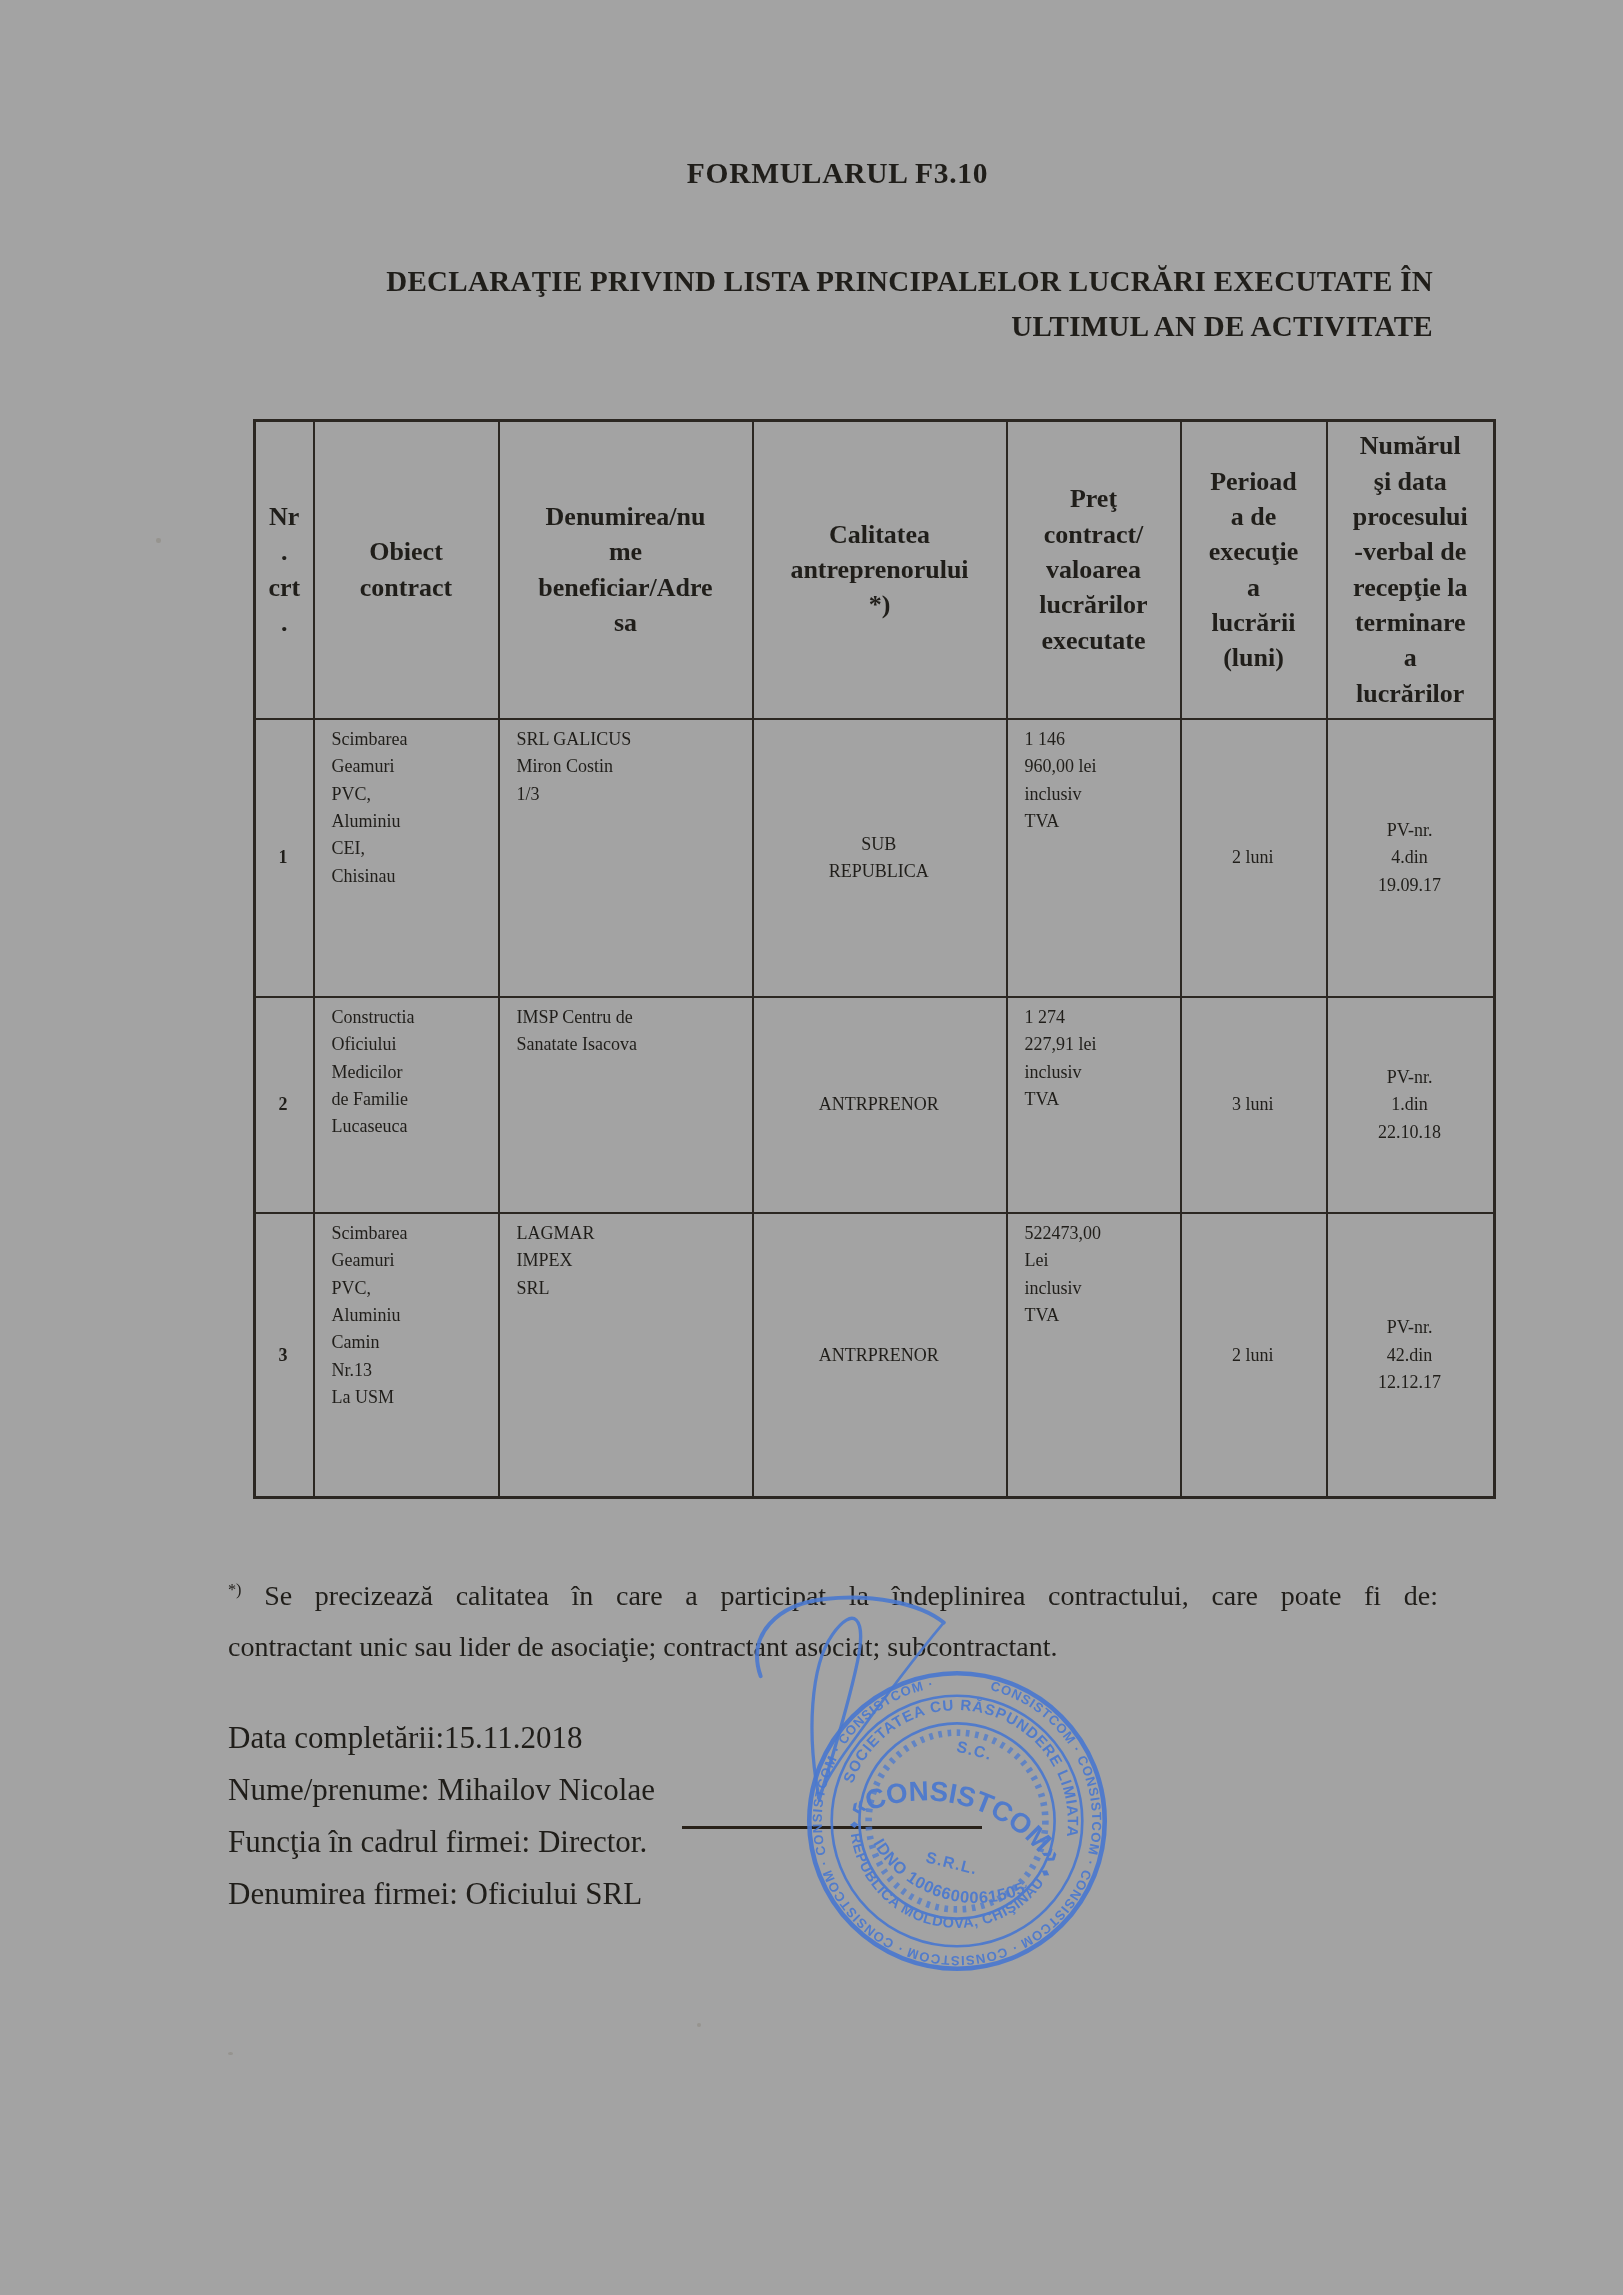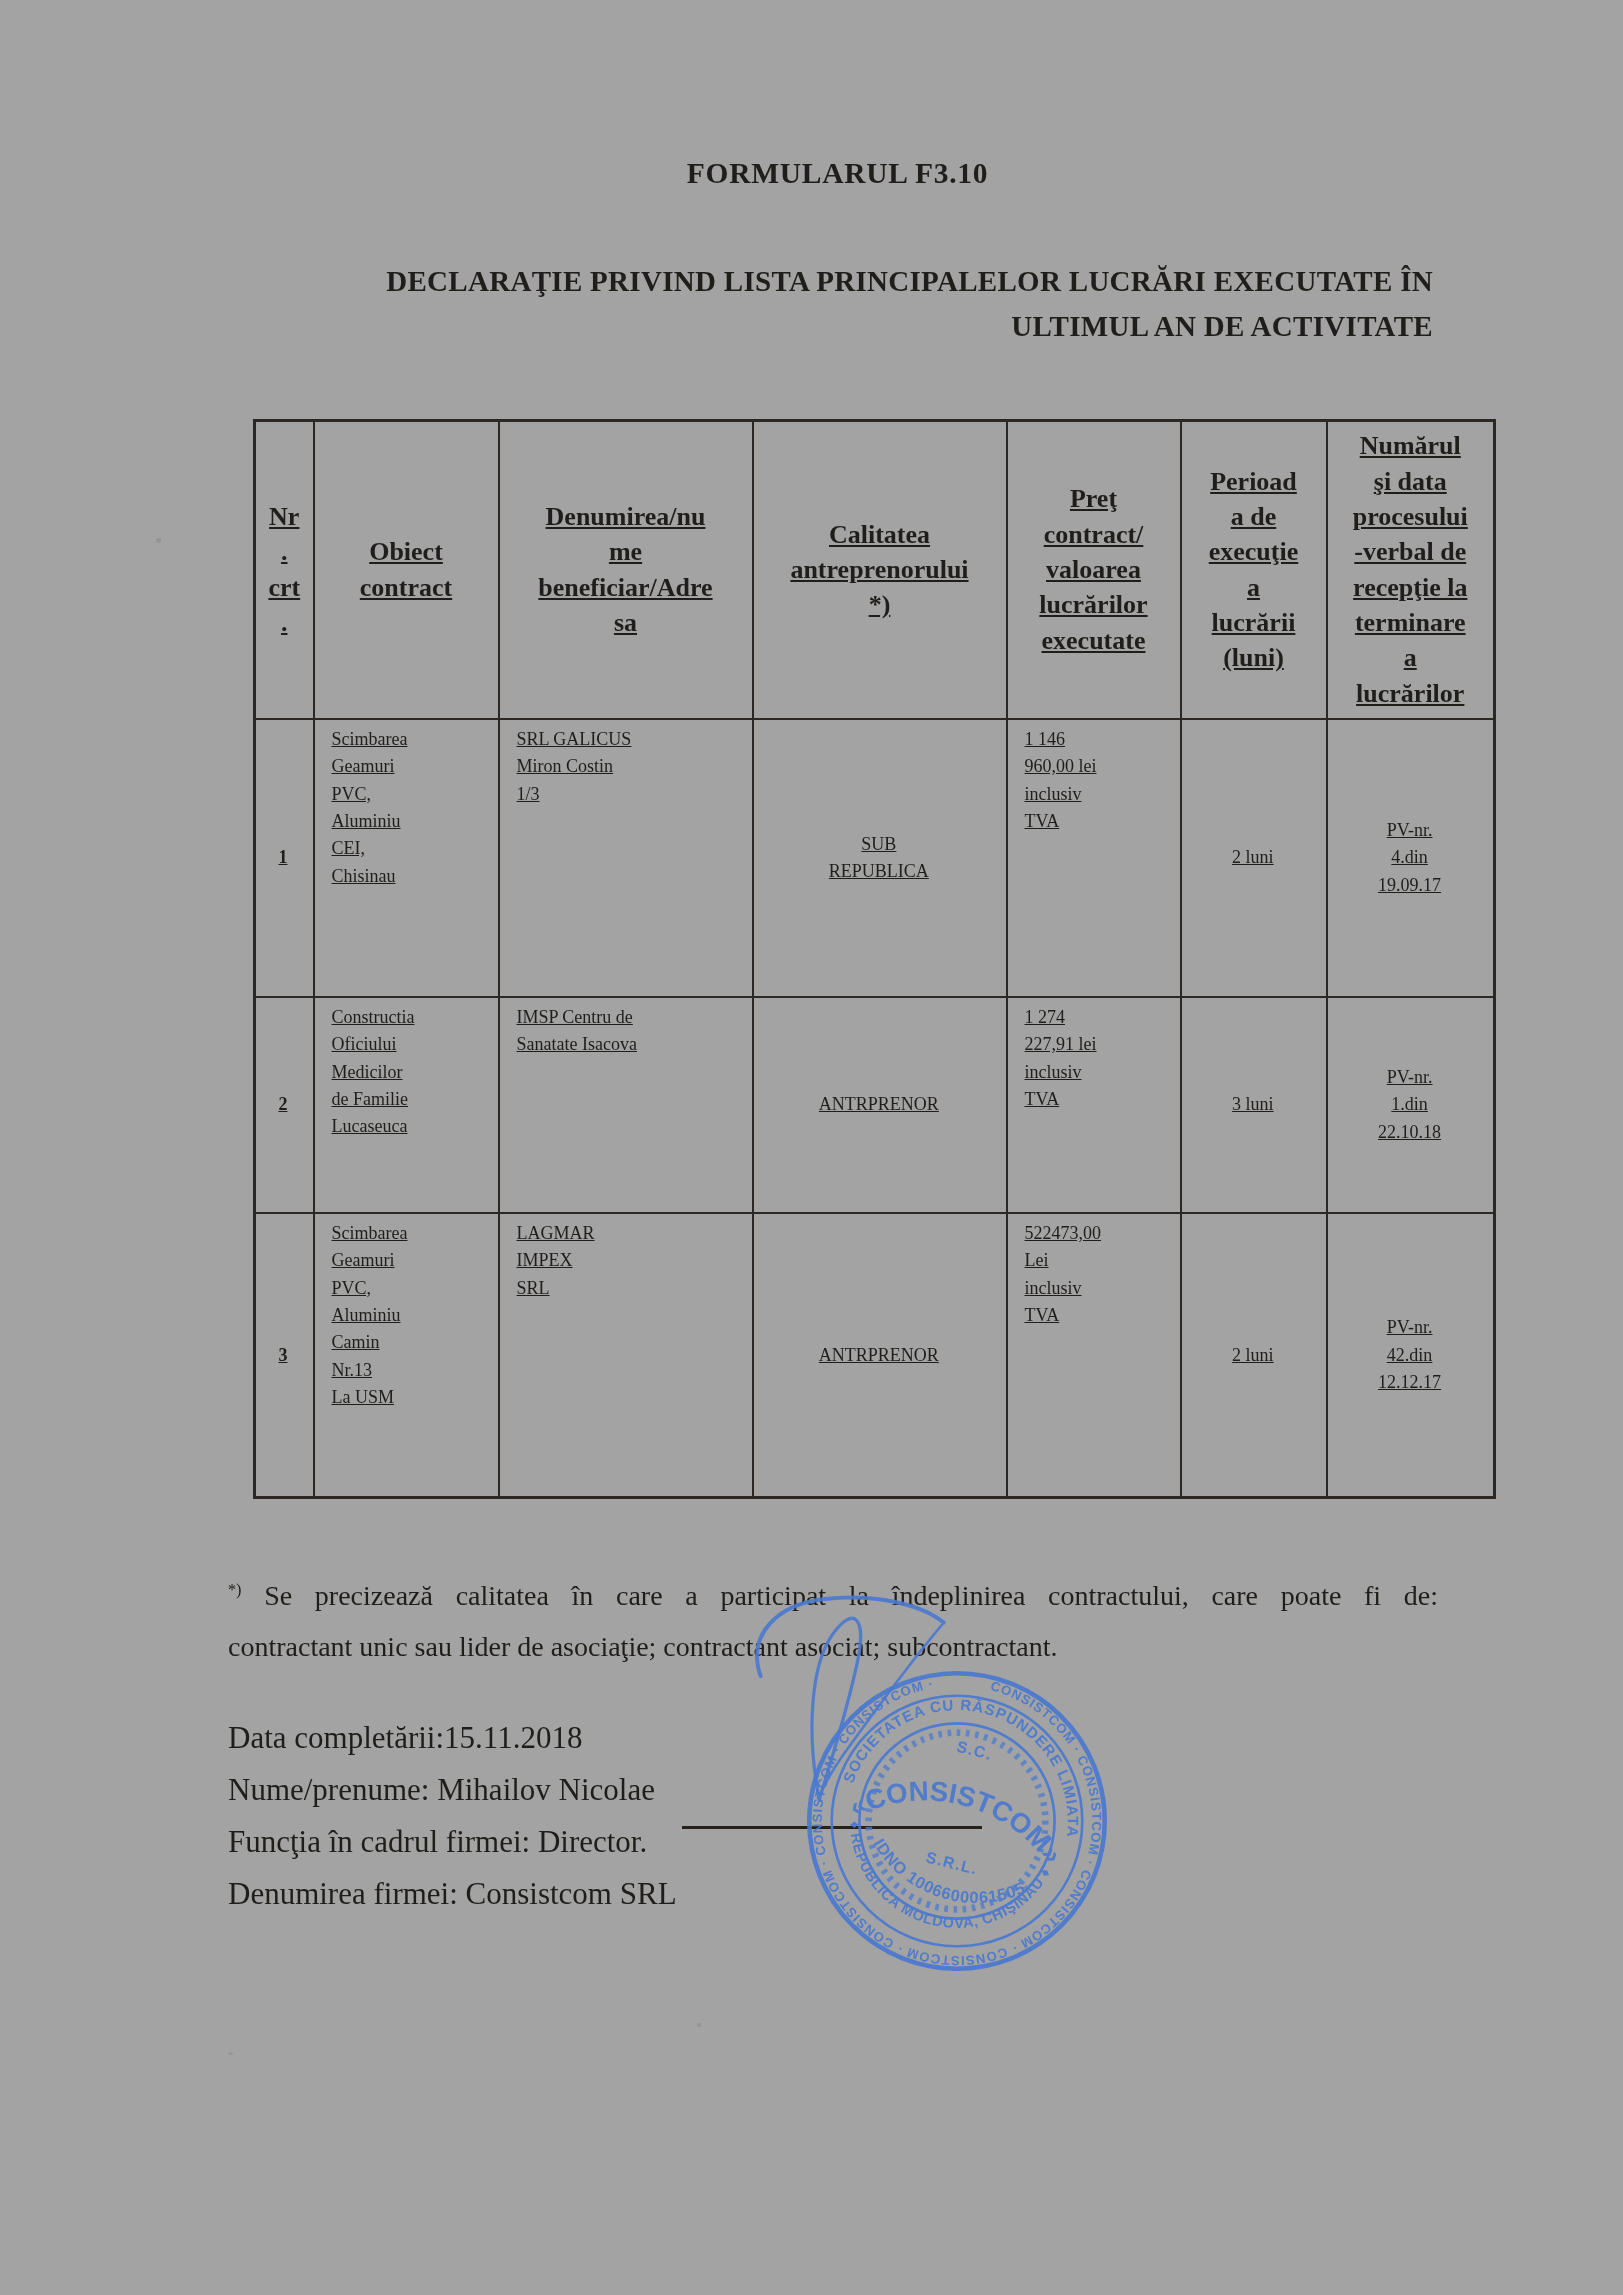--- a/index.html
+++ b/index.html
@@ -17,21 +17,21 @@
   .main-title{
     position:absolute;left:229px;top:259px;width:1204px;
     text-align:right;font-weight:700;font-size:29px;line-height:1.55;
     white-space:pre-line;letter-spacing:0.3px;
   }
   table.works{
     position:absolute;left:253px;top:419px;width:1240px;
     border-collapse:collapse;table-layout:fixed;
     border:3.3px solid #2b2722;
   }
-  .works th,.works td{border:2px solid #2b2722;overflow:hidden;text-decoration:underline;}
+  .works th,.works td{border:2px solid #2b2722;overflow:hidden;}
   .works th{
     font-size:26px;font-weight:700;line-height:1.36;
     text-align:center;vertical-align:middle;white-space:pre-line;
     padding:3.9px 2.6px;
   }
   .works td{
     font-size:18px;line-height:1.52;white-space:pre-line;
     padding:6.5px 5.2px 5.2px 17px;vertical-align:top;text-align:left;
   }
   .works td.nr{text-align:center;vertical-align:middle;font-weight:700;padding-left:2.6px;}
@@ -182,21 +182,21 @@
 
   <div class="footnote">
     <div class="fn1"><sup>*)</sup><span> Se precizează calitatea în care a participat la îndeplinirea contractului, care poate fi de:</span></div>
     <div class="fn2">contractant unic sau lider de asociaţie; contractant asociat; subcontractant.</div>
   </div>
 
   <div class="sigblock">
     <div>Data completării:15.11.2018</div>
     <div>Nume/prenume: Mihailov Nicolae</div>
     <div>Funcţia în cadrul firmei: Director.</div>
-    <div>Denumirea firmei: Consistcom SRL</div>
+    <div>Denumirea firmei: Oficiului SRL</div>
   </div>
 
   <div class="sig-underline"></div>
 
   <svg class="signature-svg" viewBox="0 0 500 420">
     <g fill="none" stroke="#4b79cf" stroke-linecap="round" opacity="0.9">
       <path d="M 82,182 C 60,118 108,72 180,64 C 252,56 325,70 362,100" stroke-width="6"></path>
       <path d="M 172,372 C 152,272 158,166 192,118 C 223,74 245,90 230,160 C 214,236 192,302 172,370" stroke-width="5"></path>
       <path d="M 362,100 C 320,150 260,230 210,300 C 192,326 178,350 170,368" stroke-width="4"></path>
     </g>

